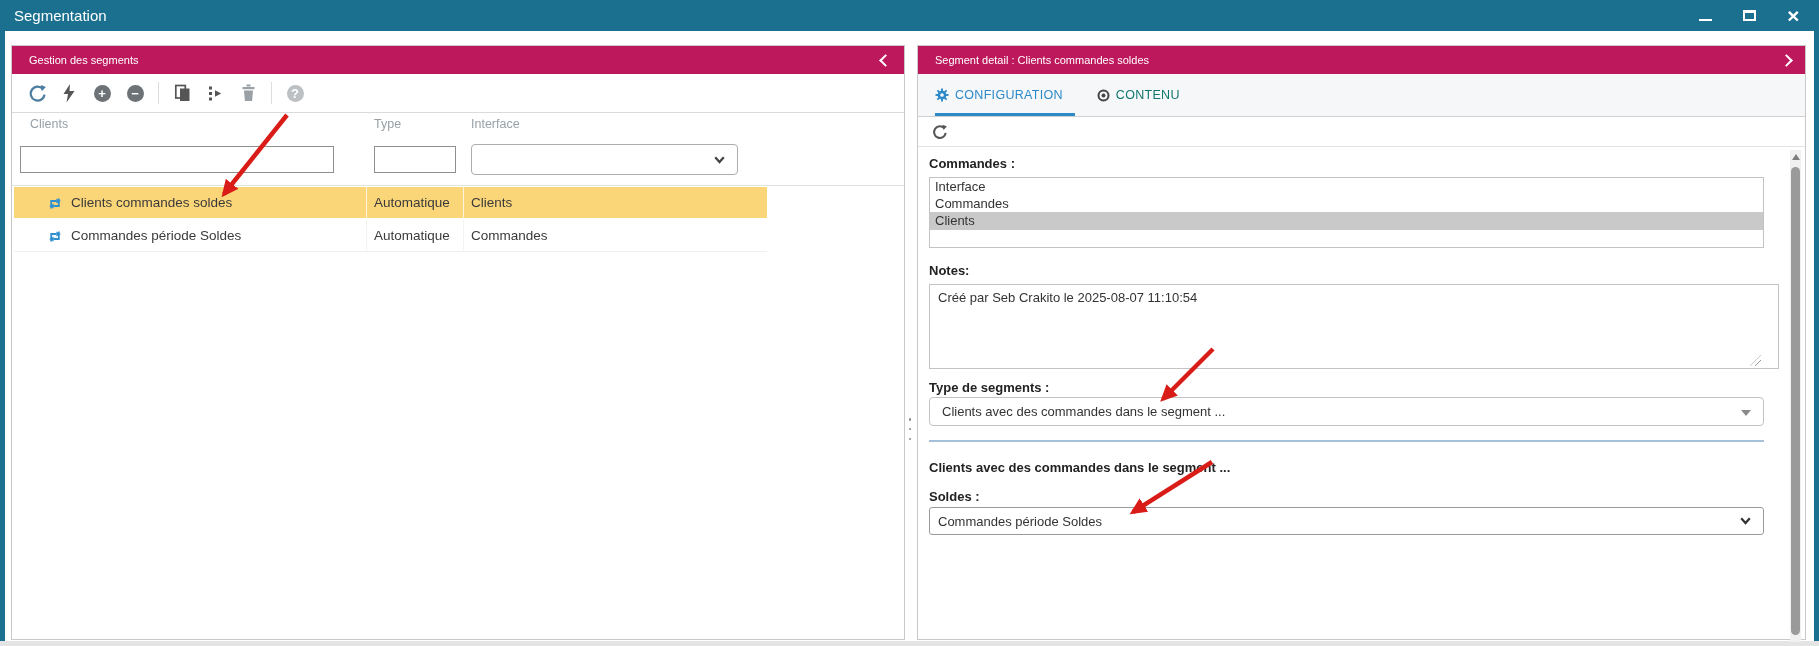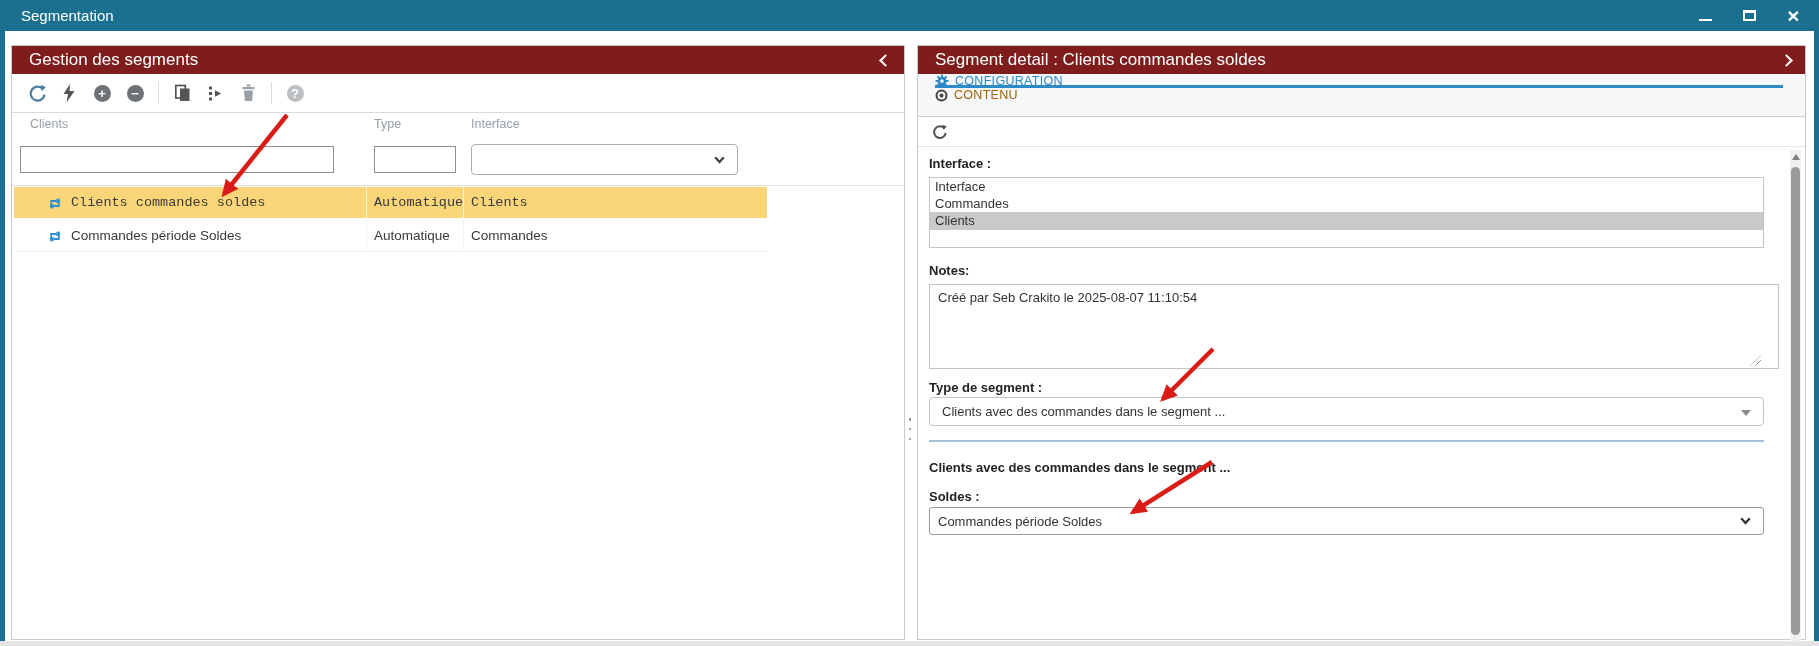--- a/index.html
+++ b/index.html
@@ -3,35 +3,35 @@
 <meta charset="utf-8">
 <style>
   * { margin:0; padding:0; box-sizing:border-box; }
   html,body { width:1819px; height:646px; overflow:hidden; background:#fff;
               font-family:"Liberation Sans", sans-serif; }
   #stage { position:relative; width:1819px; height:646px; background:#fff; overflow:hidden; }
 
   
   .titlebar { position:absolute; left:0; top:0; width:1819px; height:31px; background:#1b7090;
               color:#fff; display:flex; align-items:center; }
-  .titlebar .wtitle { margin-left:21px; font-size:15px; }
+  .titlebar .wtitle { margin-left:14px; font-size:15px; }
   .win-controls { position:absolute; right:16px; top:0; height:31px; display:flex; align-items:center; gap:24px; }
   .minbar { width:13px; height:2px; background:#fff; margin-top:9px; display:block; }
   .maxbox { width:13px; height:11px; border:2px solid #fff; border-top-width:3px; display:block; }
   .closex { color:#fff; font-size:21px; line-height:21px; font-weight:bold; display:block; }
   .border-left  { position:absolute; left:0; top:31px; width:5px; height:610px; background:#1b7090; }
   .border-right { position:absolute; left:1814px; top:31px; width:5px; height:610px; background:#1b7090; }
   .border-bottom{ position:absolute; left:0; top:641px; width:1819px; height:5px; background:#e4e4e4; }
 
   
   .panel { position:absolute; top:45px; height:595px; background:#fff; border:1px solid #c9c9c9; }
   .left-panel  { left:11px;  width:894px; }
   .right-panel { left:917px; width:889px; }
-  .panel-header { position:absolute; left:0; top:0; right:0; height:28px; background:#7f1d1d; color:#fff;
-                  display:flex; align-items:center; padding:0 14px 0 17px; font-size:17px; }
+  .panel-header { position:absolute; left:0; top:0; right:0; height:28px; background:#be185d; color:#fff;
+                  display:flex; align-items:center; padding:0 14px 0 17px; font-size:11px; }
   .chev { width:9px; height:9px; border-left:2.5px solid #fff; border-bottom:2.5px solid #fff; margin-left:auto; }
   .chev.left  { transform:rotate(45deg); }
   .chev.right { transform:rotate(225deg); }
 
   
   .toolbar { position:absolute; left:0; top:28px; right:0; height:39px; border-bottom:1px solid #dadada;
              display:flex; align-items:center; padding-left:14px; gap:13px; }
   .tbtn { display:flex; align-items:center; justify-content:center; width:20px; height:20px; cursor:pointer; }
   .circle-ic { width:17px; height:17px; border-radius:50%; color:#fff; font-size:13px; font-weight:bold;
                display:flex; align-items:center; justify-content:center; line-height:1; }
@@ -41,35 +41,35 @@
   .col-label { position:absolute; top:71px; font-size:12.5px; color:#98a0a6; }
   .flt-input { position:absolute; top:100px; height:27px; border:1px solid #8f8f8f; background:#fff;
                font-size:13px; padding:0 6px; font-family:"Liberation Sans",sans-serif; }
   .flt-select { position:absolute; top:98px; height:31px; border:1px solid #adadad; border-radius:4px;
                 background:#fff; }
   .sel-chev { position:absolute; right:12px; top:50%; transform:translateY(-50%); }
   .grid-top { position:absolute; left:0; right:0; top:139px; border-top:1px solid #e3e3e3; }
 
   .row { position:absolute; left:2px; width:753px; height:32px; display:flex; align-items:center;
          font-size:13.5px; color:#3a3a3a; cursor:pointer; }
-  .row.selected { background:#fbd679; border-bottom:1px solid #fff;font-family:Liberation Mono, monospace; }
+  .row.selected { background:#fbd679; border-bottom:1px solid #fff; }
   .row.plain    { background:#fff; border-bottom:1px solid #f0f0f0; }
   .row .sync { position:absolute; left:33px; top:9px; }
   .row .c-seg { position:absolute; left:57px; }
   .row .c-typ { position:absolute; left:360px; }
   .row .c-int { position:absolute; left:457px; }
   .row .vsep  { position:absolute; top:0; width:1px; height:32px; }
   .row.selected .vsep { background:rgba(255,255,255,.75); }
   .row.plain .vsep    { background:#f3f3f3; }
 
   
   .tabbar { position:absolute; left:0; top:28px; right:0; height:43px; background:#f6f7f8;
-            border-bottom:1px solid #d0d0d0; display:flex; align-items:stretch; padding-left:17px;flex-direction:column; }
+            border-bottom:1px solid #d0d0d0; display:flex; align-items:stretch; padding-left:17px; }
   .tab { display:flex; align-items:center; gap:6px; font-size:12.5px; letter-spacing:.3px;
-         padding:0 12px 0 0; margin-right:22px; color:#a16207; cursor:pointer; }
+         padding:0 12px 0 0; margin-right:22px; color:#0f766e; cursor:pointer; }
   .tab.active { color:#2d8ac9; box-shadow:inset 0 -3px 0 #2d8ac9; }
   .refresh-row { position:absolute; left:0; top:71px; right:0; height:30px; border-bottom:1px solid #e3e3e3;
                  display:flex; align-items:center; padding-left:11px; }
 
   .flabel { position:absolute; left:11px; font-size:13px; font-weight:bold; color:#222; }
   .listbox { position:absolute; left:11px; top:131px; width:835px; height:71px; border:1px solid #c3c3c3;
              background:#fff; overflow:hidden; }
   .lopt { height:17.2px; font-size:13px; color:#333; padding-left:5px; line-height:17.2px; cursor:pointer; }
   .lopt.selected { background:#c9c9c9; }
   .notes-area { position:absolute; left:11px; top:238px; width:850px; height:85px; border:1px solid #c3c3c3;
@@ -268,32 +268,32 @@
 
     <div class="refresh-row">
       <span class="tbtn">
         <svg width="16" height="16" viewBox="0 0 20 20">
           <path d="M16.8 5.5 A7.3 7.3 0 1 0 18.4 11.2" fill="none" stroke="#565656" stroke-width="2.6"></path>
           <polygon points="14.6,1.0 19.9,3.2 15.6,7.6" fill="#565656"></polygon>
         </svg>
       </span>
     </div>
 
-    <span class="flabel" style="top:110px">Interface :</span>
+    <span class="flabel" style="top:110px">Commandes :</span>
     <div class="listbox">
       <div class="lopt">Interface</div>
       <div class="lopt">Commandes</div>
       <div class="lopt selected">Clients</div>
     </div>
 
     <span class="flabel" style="top:217px">Notes:</span>
     <textarea class="notes-area" style="">Créé par Seb Crakito le 2025-08-07 11:10:54</textarea>
     <span class="resize-grip"></span>
 
-    <span class="flabel" style="top:334px">Type de segment :</span>
+    <span class="flabel" style="top:334px">Type de segments :</span>
     <div class="cselect type-select">
       <span>Clients avec des commandes dans le segment ...</span>
       <i class="tri-down"></i>
     </div>
 
     <div class="hdivider"></div>
     <span class="section-heading">Clients avec des commandes dans le segment ...</span>
 
     <span class="flabel" style="top:443px">Soldes :</span>
     <div class="cselect segment-select">

